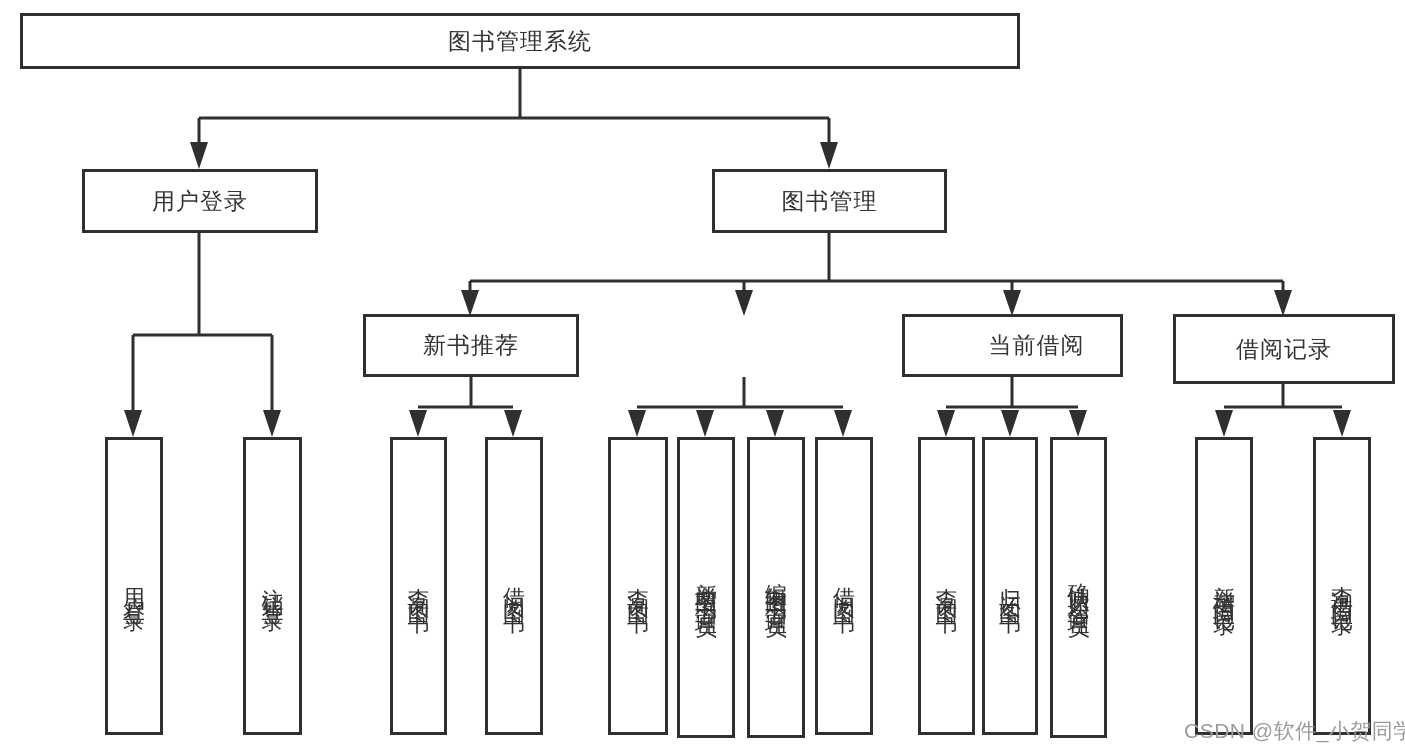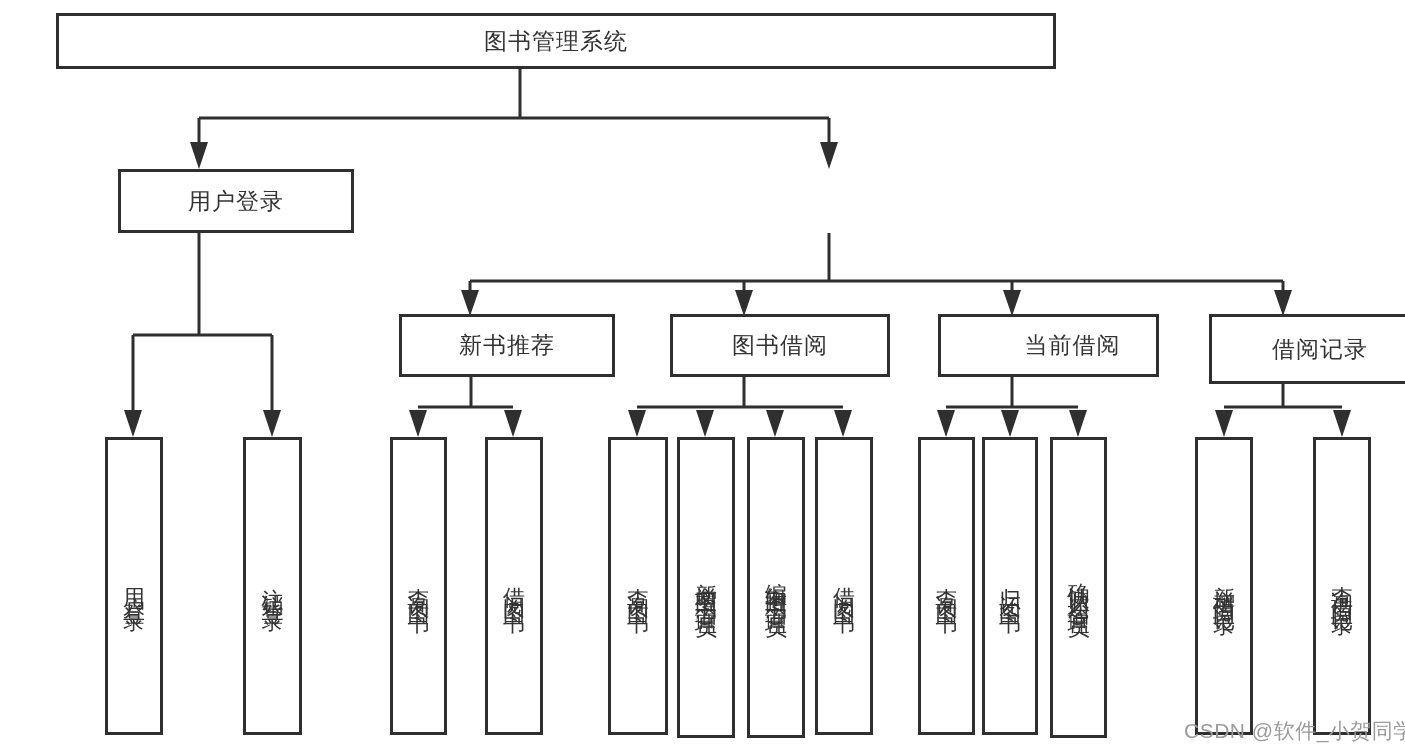--- a/index.html
+++ b/index.html
@@ -14,21 +14,20 @@
   .box{
     position:absolute;
     box-sizing:border-box;
     border:3px solid #2f2f2f;
     background:#ffffff;
     display:flex;align-items:center;justify-content:center;
     color:#333333;
     font-size:23px;
     letter-spacing:1px;
     white-space:nowrap;
-    margin-left:36px;
   }
   .vbox{
     position:absolute;
     box-sizing:border-box;
     border:3px solid #2f2f2f;
     background:#ffffff;
     display:flex;align-items:center;justify-content:center;
     color:#333333;
   }
   .vbox .vtext{
@@ -73,23 +72,23 @@
              M628 410 L646 410 L637 437 Z  M696 410 L714 410 L705 437 Z
              M766 410 L784 410 L775 437 Z  M834 410 L852 410 L843 437 Z
              M937 410 L955 410 L946 437 Z  M1001 410 L1019 410 L1010 437 Z
              M1069 410 L1087 410 L1078 437 Z
              M1215 410 L1233 410 L1224 437 Z  M1333 410 L1351 410 L1342 437 Z"></path>
   </svg>
 
   <div class="box" style="left:20px;top:13px;width:1000px;height:56px;">图书管理系统</div>
 
   <div class="box" style="left:82px;top:169px;width:236px;height:64px;">用户登录</div>
+  <div class="box" style="left:712px;top:169px;width:235px;height:64px;">图书管理</div>
 
   <div class="box" style="left:363px;top:314px;width:216px;height:63px;">新书推荐</div>
-  <div class="box" style="left:634px;top:314px;width:220px;height:63px;">图书借阅</div>
   <div class="box" style="left:902px;top:314px;width:221px;height:63px;padding-left:48px;">当前借阅</div>
   <div class="box" style="left:1173px;top:314px;width:222px;height:70px;">借阅记录</div>
 
   <div class="vbox" style="left:105px;top:437px;width:58px;height:298px;">
     <span class="vtext">用户登录</span>
   </div>
   <div class="vbox" style="left:243px;top:437px;width:59px;height:298px;">
     <span class="vtext">注销登录</span>
   </div>
 

